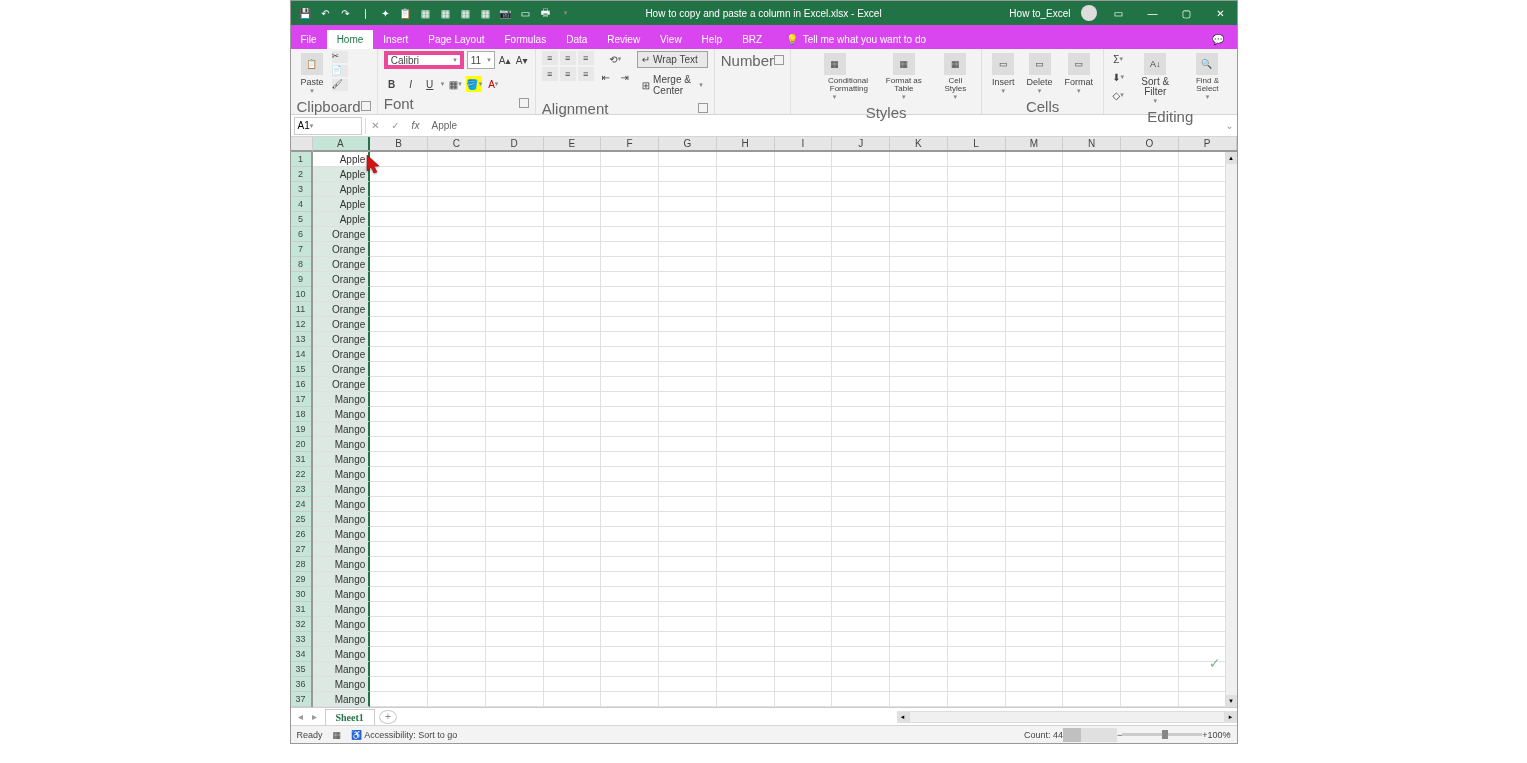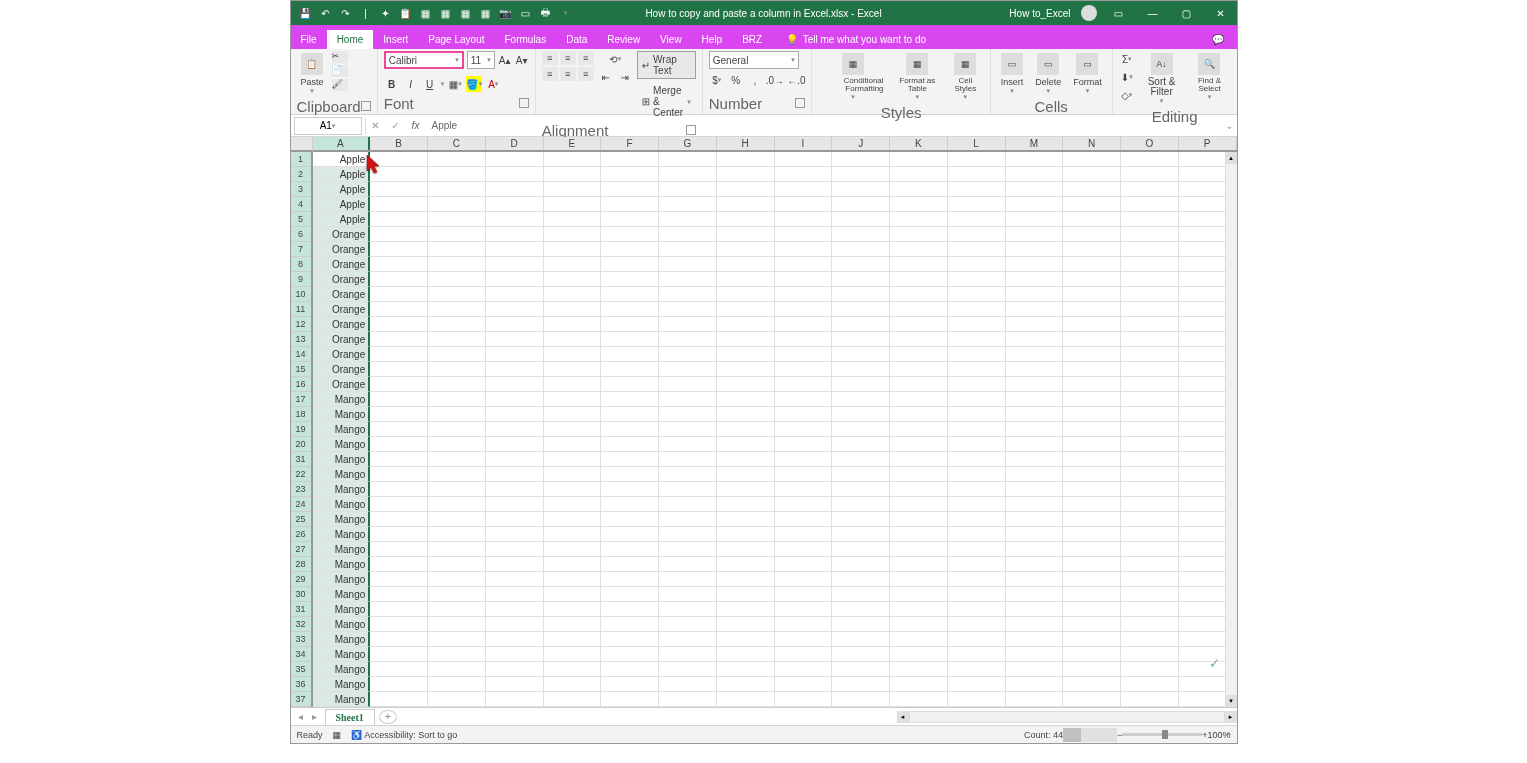--- a/index.html
+++ b/index.html
@@ -25,37 +25,37 @@
 
 .ribbon { background: #f3f3f3; height: 66px; display: flex; border-bottom: 1px solid #d4d4d4; font-size: 9px; color: #444; }
 .ribbon-group { border-right: 1px solid #e0e0e0; padding: 2px 6px; display: flex; flex-direction: column; justify-content: space-between; }
 .ribbon-group-content { display: flex; align-items: flex-start; gap: 4px; flex: 1; }
 .ribbon-group-label { text-align: center; font-size: 15px; color: #666; padding-top: 1px; }
 .big-btn { display: flex; flex-direction: column; align-items: center; justify-content: center; cursor: pointer; padding: 2px 4px; }
 .big-btn-icon { width: 22px; height: 22px; background: #ddd; margin-bottom: 2px; display: flex; align-items: center; justify-content: center; }
 .small-stack { display: flex; flex-direction: column; gap: 2px; }
 .small-btn { width: 16px; height: 12px; background: #e8e8e8; cursor: pointer; }
 .font-row { display: flex; align-items: center; gap: 3px; margin-bottom: 3px; }
-.font-name { border: 2px solid #ec4899; background: #fff; width: 80px; height: 18px; font-size: 10px; padding: 1px 3px; display: flex; align-items: center; justify-content: space-between; }
+.font-name { border: 4px solid #ec4899; background: #fff; width: 80px; height: 18px; font-size: 10px; padding: 1px 3px; display: flex; align-items: center; justify-content: space-between; }
 .font-size { border: 1px solid #ababab; background: #fff; width: 28px; height: 18px; font-size: 10px; padding: 1px 3px; display: flex; align-items: center; justify-content: space-between; }
 .mini-btn { width: 14px; height: 14px; display: flex; align-items: center; justify-content: center; cursor: pointer; font-size: 10px; }
 .btn-row { display: flex; gap: 3px; align-items: center; }
 .fmt-btn { min-width: 16px; height: 16px; display: flex; align-items: center; justify-content: center; cursor: pointer; font-size: 10px; }
 .align-grid { display: grid; grid-template-columns: repeat(3, 16px); gap: 2px; }
 .align-btn { width: 16px; height: 14px; background: #e8e8e8; cursor: pointer; display: flex; align-items: center; justify-content: center; }
 .merge-btn { border: 1px solid transparent; padding: 2px 4px; display: flex; align-items: center; gap: 3px; cursor: pointer; font-size: 10px; }
 .wrap-btn { border: 1px solid #a0a0a0; background: #e8e8e8; padding: 2px 4px; display: flex; align-items: center; gap: 3px; cursor: pointer; font-size: 10px; }
 .num-format { border: 1px solid #ababab; background: #fff; width: 90px; height: 18px; font-size: 10px; padding: 1px 3px; display: flex; align-items: center; justify-content: space-between; }
 .dialog-launcher { width: 10px; height: 10px; border: 1px solid #999; margin-left: auto; cursor: pointer; }
 .group-label-row { display: flex; align-items: center; justify-content: center; position: relative; }
 .collapse-btn { position: absolute; right: 4px; bottom: 2px; cursor: pointer; font-size: 9px; color: #666; }
 
 
 .formula-bar { height: 22px; background: #fff; border-bottom: 1px solid #d4d4d4; display: flex; align-items: center; font-size: 10px; }
-.name-box { width: 68px; border: 1px solid #ccc; height: 18px; margin: 0 3px; padding: 1px 3px; display: flex; align-items: center; justify-content: center; }
+.name-box { width: 68px; border: 1px solid #ccc; height: 18px; margin: 0 3px; padding: 1px 3px; display: flex; align-items: center; justify-content: flex-start; }
 .fb-btn { width: 20px; text-align: center; color: #999; cursor: pointer; }
 .fb-sep { width: 1px; height: 16px; background: #ddd; }
 .formula-input { flex: 1; padding: 1px 6px; color: #666; }
 .fb-expand { width: 14px; text-align: center; color: #999; cursor: pointer; }
 
 
 .grid-area { display: flex; height: 570px; position: relative; }
 .corner { width: 22px; height: 15px; background: #e6e6e6; border-right: 1px solid #ccc; border-bottom: 2px solid #999; }
 .col-headers { display: flex; height: 15px; background: #e6e6e6; border-bottom: 2px solid #999; }
 .col-header { width: 58px; border-right: 1px solid #ccc; text-align: center; font-size: 10px; color: #444; display: flex; align-items: center; justify-content: center; cursor: pointer; }
@@ -228,33 +228,20 @@
           </div>
         </div>
       </div>
       <div class="group-label-row">
         <div class="ribbon-group-label">Alignment</div>
         <div class="dialog-launcher"></div>
       </div>
     </div>
 
     <div class="ribbon-group">
-      <div class="ribbon-group-content" style="flex-direction:column;gap:3px;">
-        <div class="num-format">
-            <span>General</span>
-            <span class="caret">▾</span>
-          </div>
-        <div class="btn-row">
-          <div class="fmt-btn">$<span class="caret">▾</span></div>
-          <div class="fmt-btn">%</div>
-          <div class="fmt-btn">,</div>
-          <div class="fmt-btn">.0→</div>
-          <div class="fmt-btn">←.0</div>
-        </div>
-      </div>
       <div class="group-label-row">
         <div class="ribbon-group-label">Number</div>
         <div class="dialog-launcher"></div>
       </div>
     </div>
 
     <div class="ribbon-group">
       <div class="ribbon-group-content">
         <div class="big-btn">
           <div class="big-btn-icon">▦</div>

